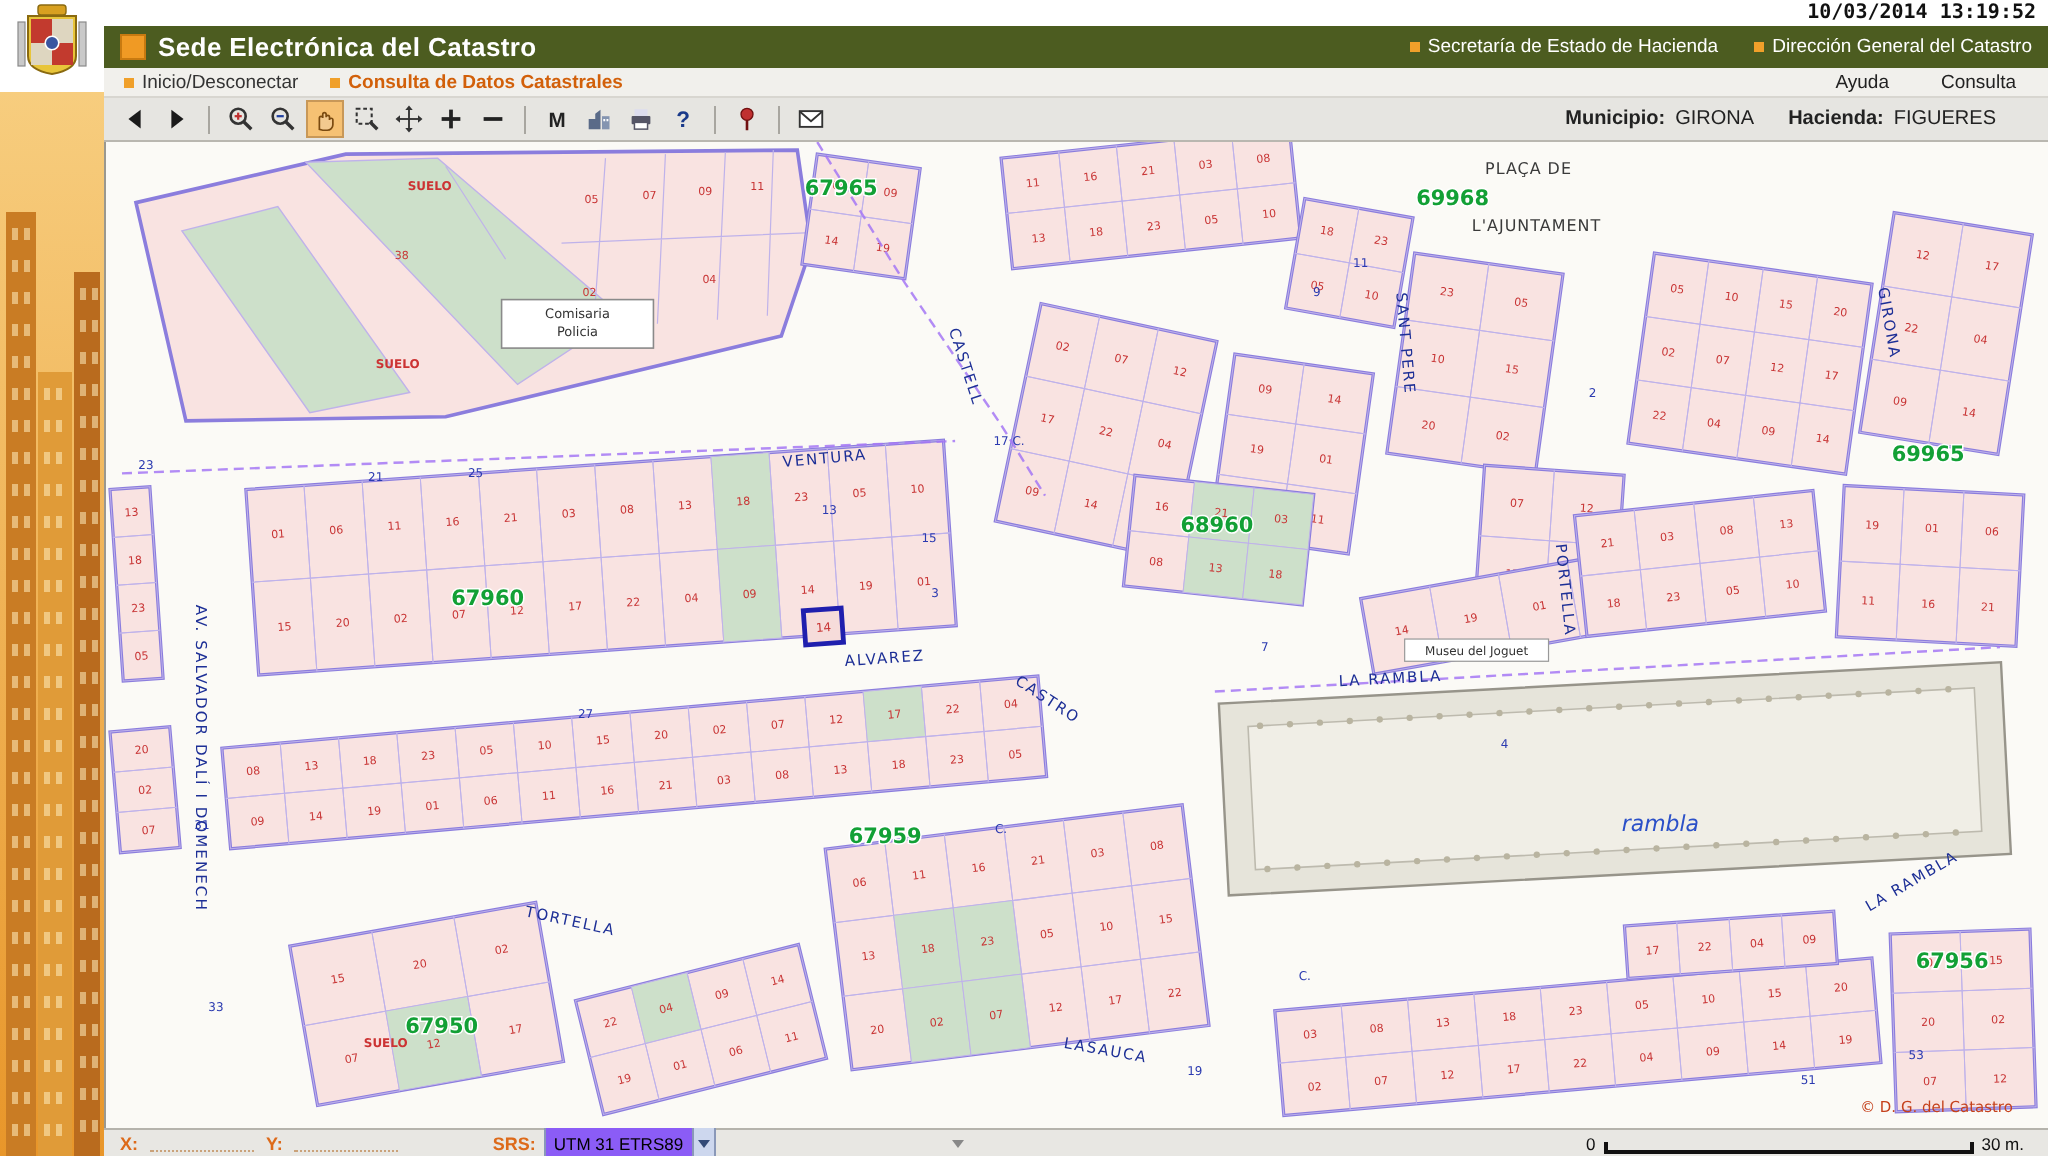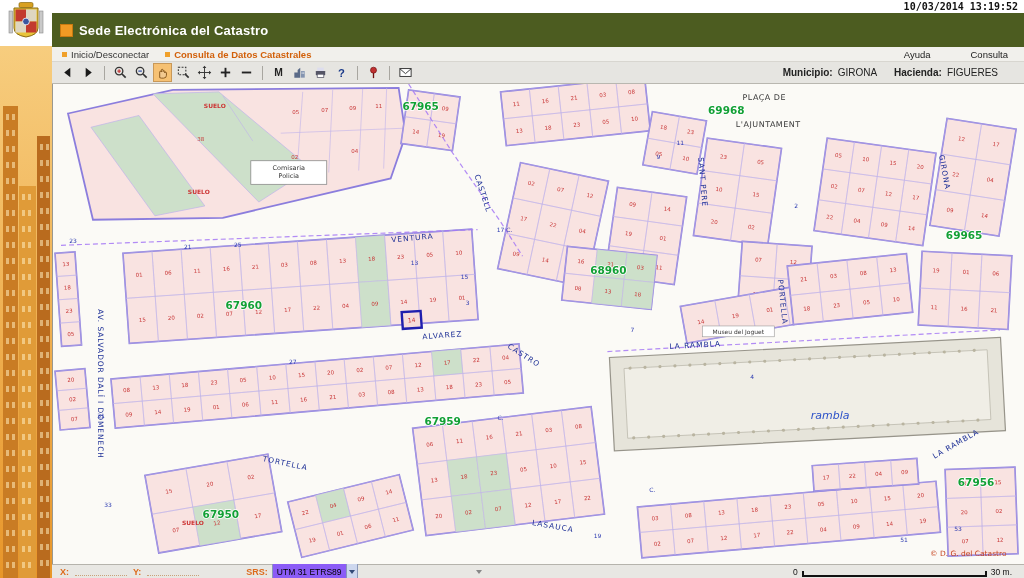--- a/index.html
+++ b/index.html
@@ -7,30 +7,30 @@
   body{font-family:"Liberation Sans","DejaVu Sans",sans-serif;background:#fff;}
   .app{display:flex;width:1024px;height:578px;}
   
   .leftstrip{position:relative;width:52px;height:578px;flex:0 0 52px;background:#eda23a;}
   .coat{position:absolute;top:0;left:0;width:52px;height:46px;background:#fff;display:flex;align-items:center;justify-content:center;}
   .citysvg{position:absolute;top:46px;left:0;width:52px;height:532px;display:block;}
   
   .main{flex:1;display:flex;flex-direction:column;height:578px;min-width:0;}
   .topstrip{height:13px;background:#fff;display:flex;justify-content:flex-end;align-items:center;padding-right:6px;}
   .datetime{font-size:10px;font-weight:bold;color:#111;font-family:"DejaVu Sans Mono","Liberation Mono",monospace;}
-  .greenbar{height:34px;background:#4c5c20;display:flex;align-items:center;padding:0 8px;gap:6px;}
+  .greenbar{height:21px;background:#4c5c20;display:flex;align-items:center;padding:0 8px;gap:6px;}
   .appicon{width:13px;height:13px;background:#f09a24;border:1px solid #c87a10;flex:0 0 auto;}
   .title{font-size:13px;color:#fff;font-weight:bold;letter-spacing:.2px;white-space:nowrap;}
   .hlinks{margin-left:auto;display:flex;gap:18px;align-items:center;}
   .hlink{font-size:9.5px;color:#fff;display:flex;align-items:center;gap:4px;white-space:nowrap;cursor:pointer;}
   .bullet{width:5px;height:5px;background:#f0a02a;display:inline-block;flex:0 0 auto;}
   .navbar{height:15px;background:#f1f0ec;border-bottom:1px solid #d8d6d0;display:flex;align-items:center;padding:0 10px;gap:16px;font-size:9.5px;}
   .navitem{display:flex;gap:4px;align-items:center;color:#333;cursor:pointer;white-space:nowrap;}
   .navitem.active{color:#d2600a;font-weight:bold;}
-  .navright{margin-left:auto;display:flex;gap:40px;color:#222;padding-right:6px;}
+  .navright{margin-left:auto;display:flex;gap:26px;color:#222;padding-right:6px;}
   .navlink{cursor:pointer;}
   .toolbar{height:22px;background:#e6e5e1;border-bottom:1px solid #b9b7b0;display:flex;align-items:center;padding:0 6px;gap:2px;}
   .tool{width:19px;height:19px;border:1px solid transparent;background:transparent;display:flex;align-items:center;justify-content:center;padding:0;cursor:pointer;}
   .tool svg{width:15px;height:15px;display:block;}
   .tool.active{background:#f6c173;border-color:#c89858;}
   .sep{width:1px;height:14px;background:#a8a6a0;margin:0 4px;display:inline-block;}
   .locinfo{margin-left:auto;display:flex;gap:5px;align-items:center;font-size:10px;padding-right:8px;color:#222;}
   .loclabel{font-weight:bold;}
   .locvalue{margin-right:12px;}
   .mapwrap{flex:1;position:relative;background:#fbfaf6;border-left:1px solid #9a988f;overflow:hidden;}
@@ -244,20 +244,30 @@
 
   <div class="main">
 
     <div class="topstrip">
       <span class="datetime">10/03/2014 13:19:52</span>
     </div>
 
     <header class="greenbar">
       <span class="appicon"></span>
       <h1 class="title">Sede Electrónica del Catastro</h1>
+      <nav class="hlinks" id="hlinks">
+          <span class="hlink">
+            <span class="bullet"></span>
+            <span>Secretaría de Estado de Hacienda</span>
+          </span>
+          <span class="hlink">
+            <span class="bullet"></span>
+            <span>Dirección General del Catastro</span>
+          </span>
+        </nav>
     </header>
 
     <nav class="navbar">
       <div id="nav-left" style="display:flex;gap:16px;align-items:center;">
           <span class="navitem">
             <span class="bullet"></span>
             <span>Inicio/Desconectar</span>
           </span>
           <span class="navitem active">
             <span class="bullet"></span>

